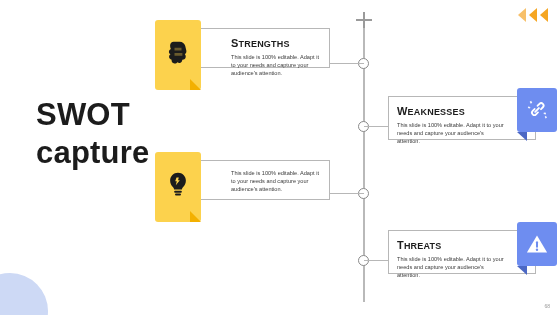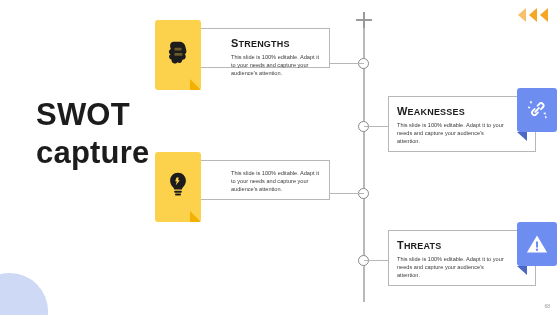--- a/index.html
+++ b/index.html
@@ -84,21 +84,21 @@
     width:0;height:0;
     border-left:11px solid #f3b000;
     border-top:11px solid transparent;
   }
   .note-icon{
     position:absolute;left:9px;top:18px;width:28px;height:30px;
   }
   .card-left .body{left:50px;top:8px;right:6px;}
 
   
-  .card-right{width:148px;height:56px;}
+  .card-right{width:148px;height:44px;}
   .sq-tab{
     position:absolute;right:-22px;top:-9px;
     width:40px;height:44px;background:#6e8df0;
     border-radius:3px;
   }
   .sq-tab .fold{
     position:absolute;left:0;bottom:-9px;
     width:0;height:0;
     border-right:10px solid #4c68c4;
     border-bottom:9px solid transparent;

